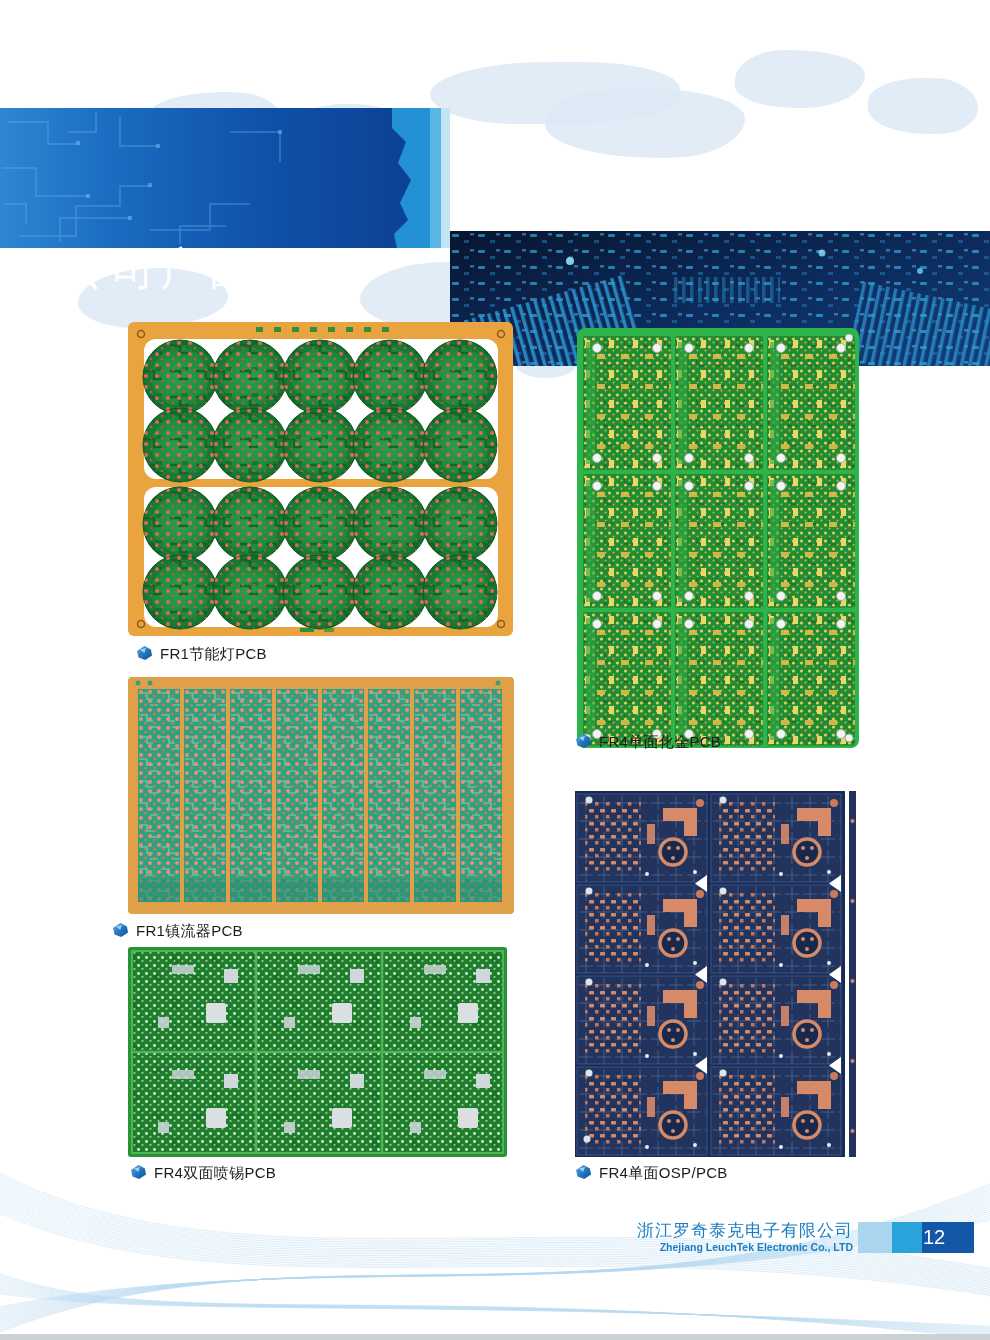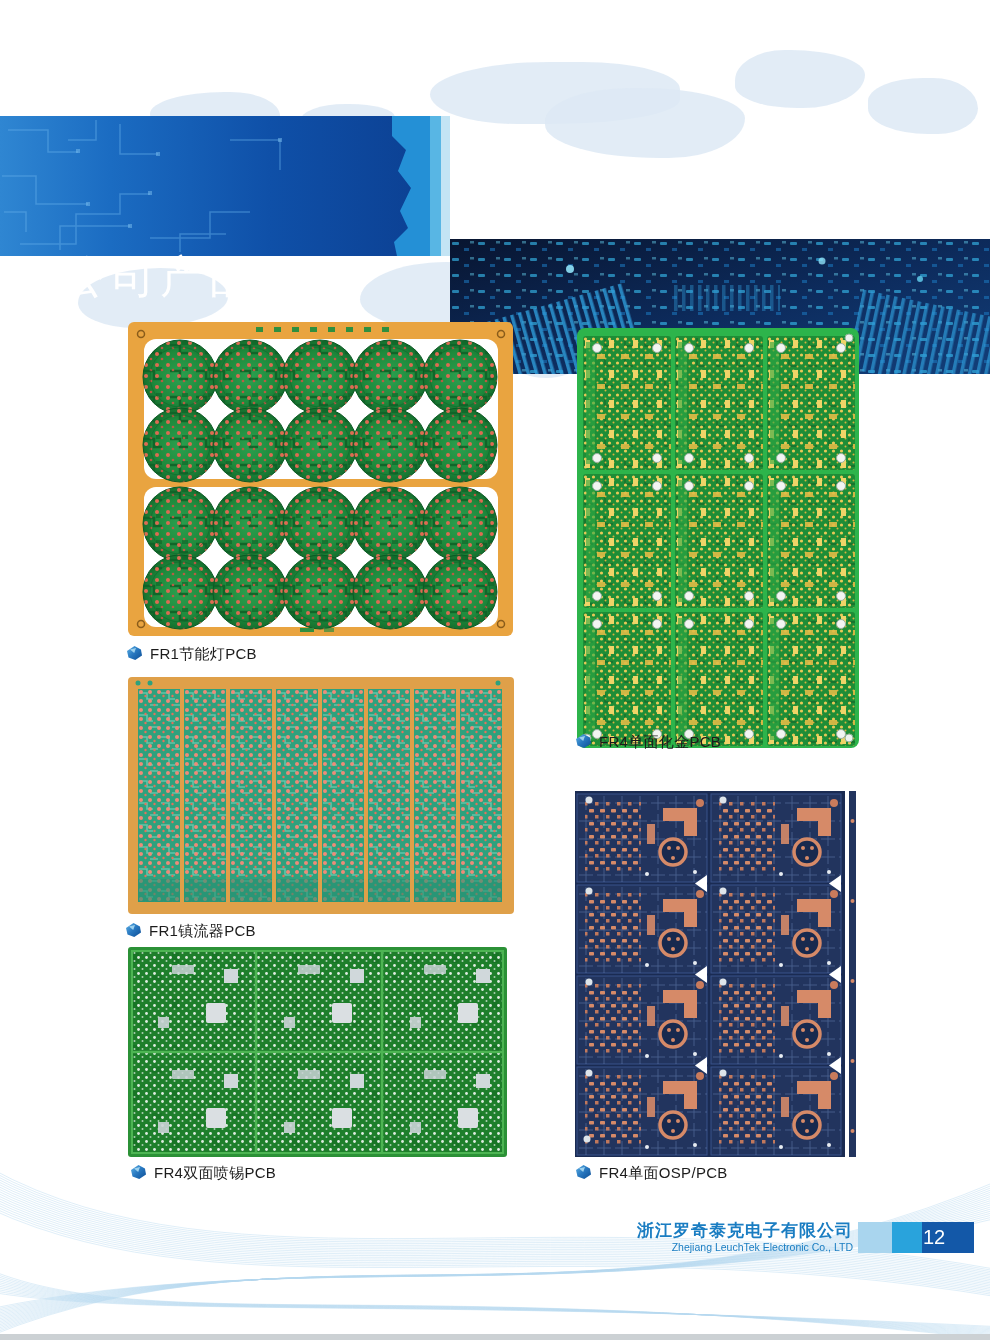--- a/index.html
+++ b/index.html
@@ -4,21 +4,21 @@
 <style>
   html,body{margin:0;padding:0;}
   body{
     width:990px;height:1340px;position:relative;overflow:hidden;background:#ffffff;
     font-family:"Liberation Sans","DejaVu Sans",sans-serif;
   }
   .abs{position:absolute;}
   
   .blob{position:absolute;background:#dde9f5;opacity:.85;}
   
-  .banner{left:0;top:116px;width:860px;height:140px;}
+  .banner{left:0;top:108px;width:860px;height:140px;}
   .banner-mid{left:372px;top:0;width:58px;height:140px;background:#2490d6;}
   .banner-main{
     left:0;top:0;width:416px;height:140px;
     background:linear-gradient(90deg,#2f86d2 0px,#1b6cc2 110px,#0f50a8 270px,#0c4194 100%);
     clip-path:polygon(0 0,392px 0,392px 20px,406px 34px,398px 55px,411px 72px,400px 95px,408px 112px,394px 126px,397px 140px,0 140px);
   }
   .banner-strip1{left:430px;top:0;width:11px;height:140px;background:#58b6e4;}
   .banner-strip2{left:441px;top:0;width:9px;height:140px;background:#c3e4f4;}
   .banner-title-zh{left:60px;top:138px;color:#ffffff;font-size:45px;font-weight:500;letter-spacing:5px;line-height:1;}
   .banner-title-en{left:227px;top:213px;color:#ffffff;font-size:21px;letter-spacing:.5px;line-height:1;}
@@ -28,22 +28,22 @@
   .plabel{display:flex;align-items:center;gap:8px;height:18px;}
   .plabel span{font-size:15px;color:#1c1c1c;font-weight:500;letter-spacing:.3px;line-height:1;}
   .gem{width:15px;height:14px;position:relative;flex:0 0 auto;}
   .gem i{display:block;position:absolute;inset:0;
     clip-path:polygon(50% 0,93% 25%,100% 68%,55% 100%,10% 82%,0 35%);
     background:linear-gradient(135deg,#5fb2e6 0%,#2878c0 48%,#0d4e96 100%);}
   .gem b{display:block;position:absolute;left:3px;top:2px;width:6px;height:5px;
     clip-path:polygon(0 30%,100% 0,70% 100%);background:#a9d9f2;opacity:.9;}
   
   .footer-co{right:137px;top:1221px;text-align:right;color:#1a7dc2;line-height:1.15;}
-  .footer-co .zh{font-size:17px;font-weight:bold;letter-spacing:1px;}
-  .footer-co .en{font-size:10.5px;}
+  .footer-co .zh{font-size:17px;font-weight:normal;letter-spacing:1px;}
+  .footer-co .en{font-size:10.5px;font-weight:bold;}
   .blk{top:1222px;height:31px;}
   .blk1{left:858px;width:34px;background:#a9d5ee;}
   .blk2{left:892px;width:30px;background:#29a3dc;}
   .blk3{left:922px;width:52px;background:#1358a8;color:#fff;font-size:20px;
         display:flex;align-items:center;justify-content:center;padding-right:28px;box-sizing:border-box;}
   .bottom-strip{left:0;top:1334px;width:990px;height:6px;background:#ccd1d4;}
 </style>
 </head>
 <body>
 
@@ -187,21 +187,21 @@
   </g>
   <g fill="none" stroke="#8a5c1a" stroke-width="1.5">
     <circle cx="13" cy="12" r="3.5"></circle>
       <circle cx="373" cy="12" r="3.5"></circle>
       <circle cx="13" cy="302" r="3.5"></circle>
       <circle cx="373" cy="302" r="3.5"></circle>
   </g>
   <rect x="172" y="306" width="14" height="4" fill="#2f8f3f"></rect>
     <rect x="196" y="306" width="10" height="4" fill="#2f8f3f" opacity="0.7"></rect>
 </svg>
-<div class="abs plabel" style="left:127px;top:644px;">
+<div class="abs plabel" style="left:137px;top:644px;">
   <div class="gem">
       <i></i>
       <b></b>
     </div>
   <span>FR1节能灯PCB</span>
 </div>
 
 <svg class="abs" style="left:128px;top:677px;" width="386" height="237" viewBox="0 0 386 237">
   <defs>
     <pattern id="pPink" width="9" height="9" patternUnits="userSpaceOnUse">
@@ -224,21 +224,21 @@
     <use href="#strip" x="102" y="12"></use>
     <use href="#strip" x="148" y="12"></use>
   <use href="#strip" x="194" y="12"></use>
     <use href="#strip" x="240" y="12"></use>
     <use href="#strip" x="286" y="12"></use>
     <use href="#strip" x="332" y="12"></use>
   <circle cx="10" cy="6" r="2.5" fill="#2ea17d"></circle>
     <circle cx="22" cy="6" r="2.5" fill="#2ea17d"></circle>
     <circle cx="370" cy="6" r="2.5" fill="#2ea17d"></circle>
 </svg>
-<div class="abs plabel" style="left:126px;top:921px;text-align:center;">
+<div class="abs plabel" style="left:113px;top:921px;text-align:center;">
   <div class="gem">
       <i></i>
       <b></b>
     </div>
   <span>FR1镇流器PCB</span>
 </div>
 
 <svg class="abs" style="left:128px;top:947px;" width="379" height="210" viewBox="0 0 379 210">
   <defs>
     <pattern id="pWhite" width="8" height="8" patternUnits="userSpaceOnUse">

